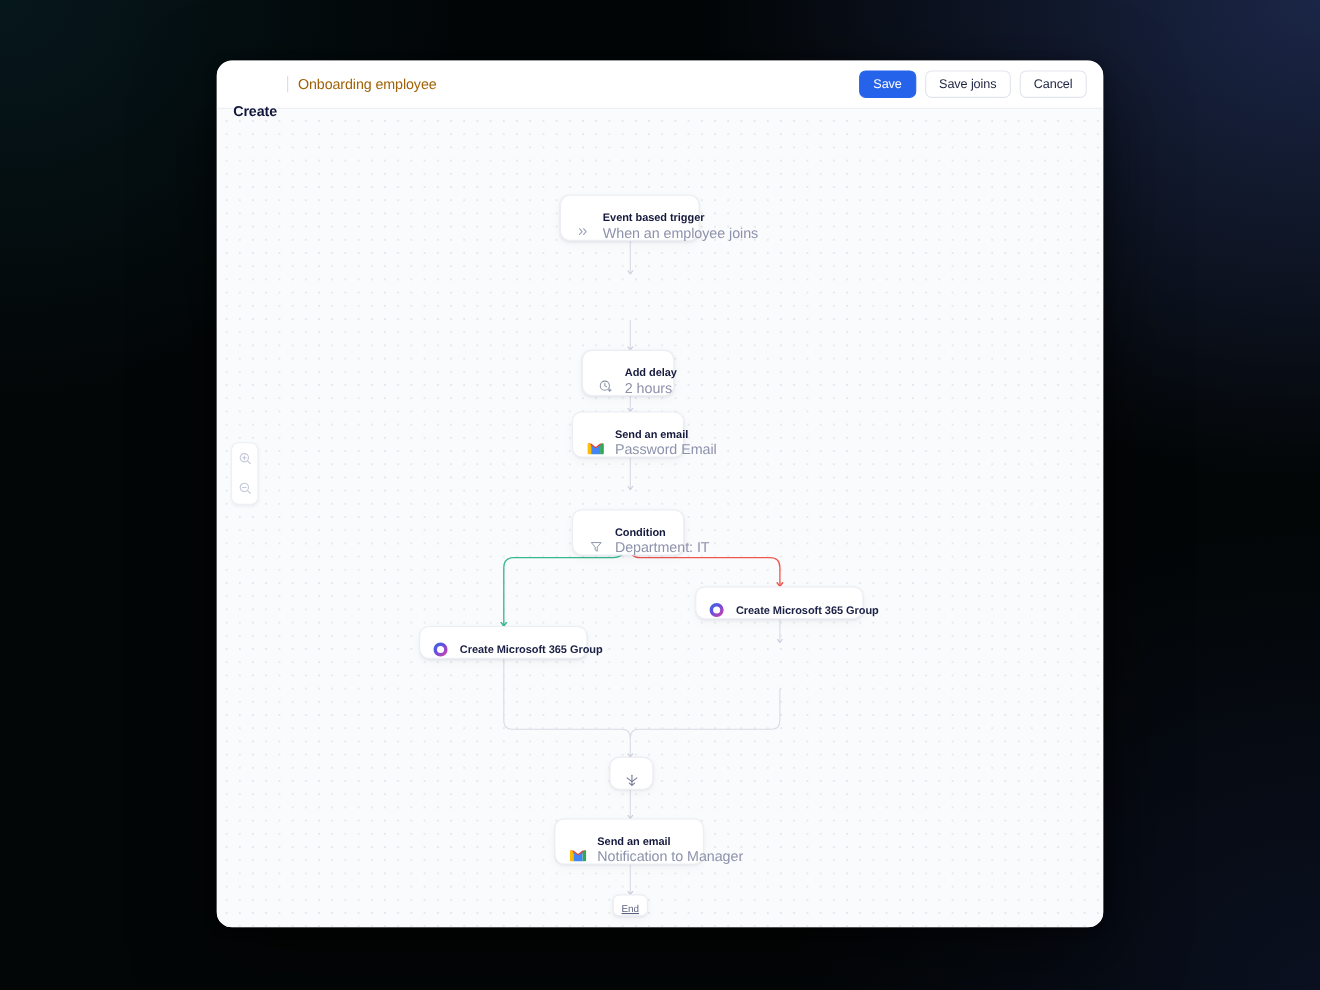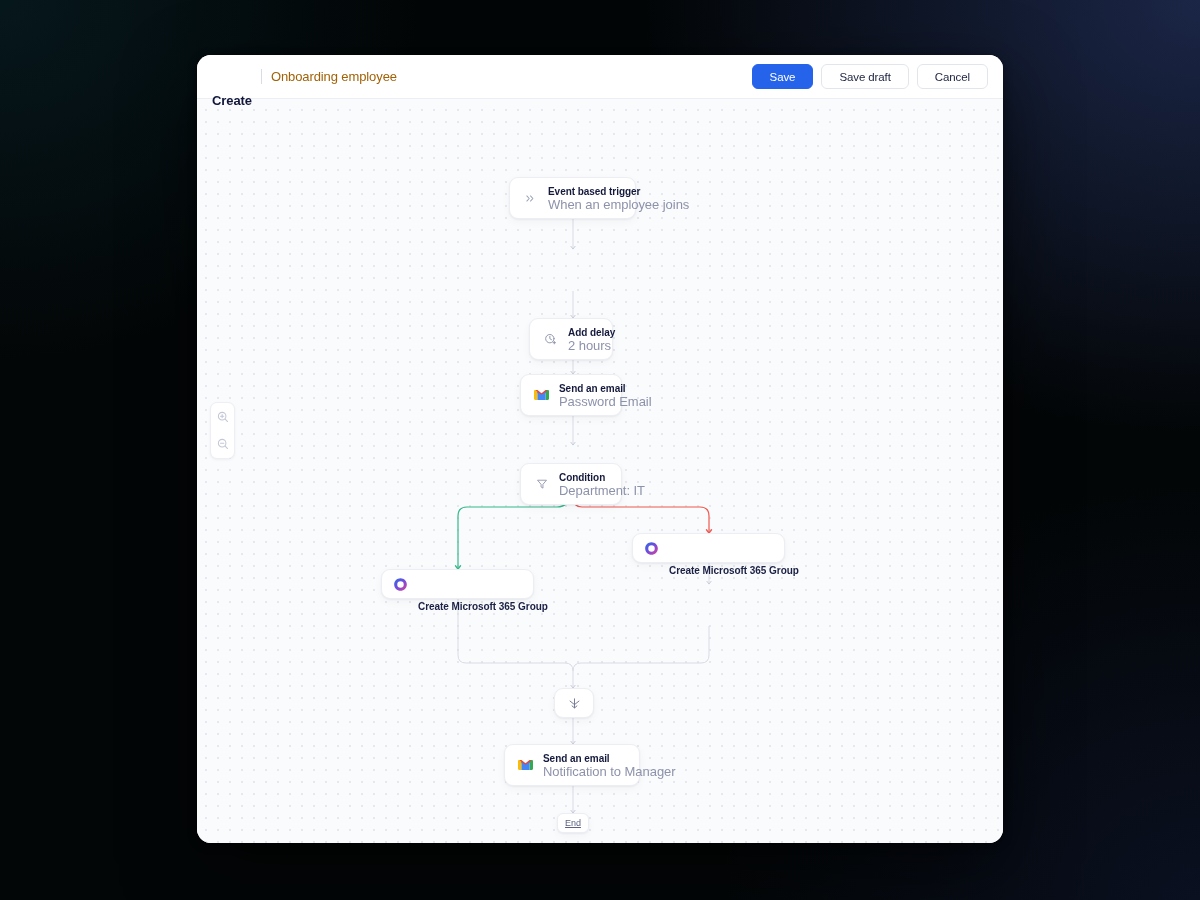--- a/index.html
+++ b/index.html
@@ -41,21 +41,21 @@
     font-size: 13px; font-weight: 700; color: #10153a; letter-spacing: -0.1px; margin-top: 48px;
   }
   .title-sep { width: 1px; height: 15px; background: #d9dce5; }
   .title-name {
     font-size: 13px; font-weight: 400; color: #a16207; letter-spacing: -0.1px;
   }
   .tb-actions { margin-left: auto; display: flex; align-items: center; gap: 8px; }
   .btn {
     height: 25px; border-radius: 6px; font-size: 11.5px;
     display: inline-flex; align-items: center; justify-content: center;
-    padding: 0 17px; cursor: pointer; white-space: nowrap;
+    padding: 0 12px; cursor: pointer; white-space: nowrap;
     font-family: "Liberation Sans", sans-serif; letter-spacing: -0.1px;
   }
   .btn-primary { background: #2563eb; color: #fff; border: 1px solid #2563eb; font-weight: 400; }
   .btn-ghost { background: #fff; color: #1d2340; border: 1px solid #e2e5ec; }
 
   
   #canvas {
     flex: 1 1 auto; position: relative;
     background-color: #fafbfc;
     background-image: radial-gradient(circle, #e6e8ee 1px, transparent 1.1px);
@@ -76,21 +76,21 @@
   .zbtn { width: 20px; height: 20px; display: flex; align-items: center; justify-content: center; cursor: pointer; }
   .zbtn svg { display: block; }
 
   
   .node {
     position: absolute;
     background: #ffffff;
     border: 1px solid #eceef3;
     border-radius: 9px;
     box-shadow: 0 1px 2px rgba(16,24,64,.05), 0 3px 10px rgba(16,24,64,.035);
-    display: flex; align-items: center;
+    display: flex; align-items: flex-end;
     padding: 0 13px;
     gap: 10px;
     cursor: pointer;
   }
   .node .nicon { flex: 0 0 auto; width: 15px; height: 15px; display: flex; align-items: center; justify-content: center; }
   .node .ntext { display: flex; flex-direction: column; justify-content: center; gap: 1px; min-width: 0; }
   .ntitle { font-size: 10px; font-weight: 700; color: #151a3d; letter-spacing: -0.05px; line-height: 12px; white-space: nowrap; }
   .nsub { font-size: 13px; font-weight: 400; color: #8d92ab; letter-spacing: -0.05px; line-height: 12px; white-space: nowrap; }
   .node.single .ntitle { font-weight: 700; font-size: 10px; color: #1b2045; margin-top: 46px; }
 
@@ -118,21 +118,21 @@
 <div id="app-window">
 
   <div id="toolbar">
     <div class="title-wrap">
       <span class="title-create">Create</span>
       <span class="title-sep"></span>
       <span class="title-name">Onboarding employee</span>
     </div>
     <div class="tb-actions">
       <button class="btn btn-primary">Save</button>
-      <button class="btn btn-ghost">Save draft</button>
+      <button class="btn btn-ghost">Save joins</button>
       <button class="btn btn-ghost">Cancel</button>
     </div>
   </div>
 
   <div id="canvas">
 
     <svg id="edges" viewBox="0 0 806 744" preserveAspectRatio="none">
       <defs>
         <marker id="ar-gray" markerWidth="7" markerHeight="7" refX="3.3" refY="3" orient="auto">
           <path d="M0.6,0.9 L3.4,3 L0.6,5.1" fill="none" stroke="#c9cddc" stroke-width="1" stroke-linecap="round" stroke-linejoin="round"></path>

